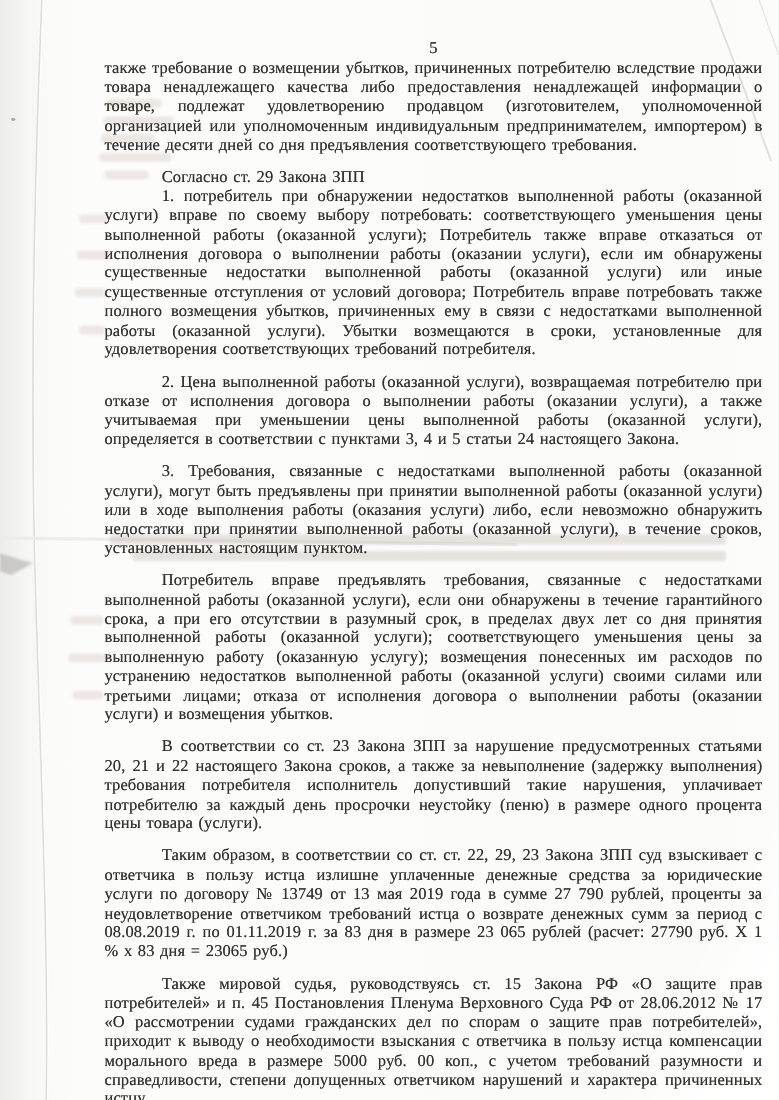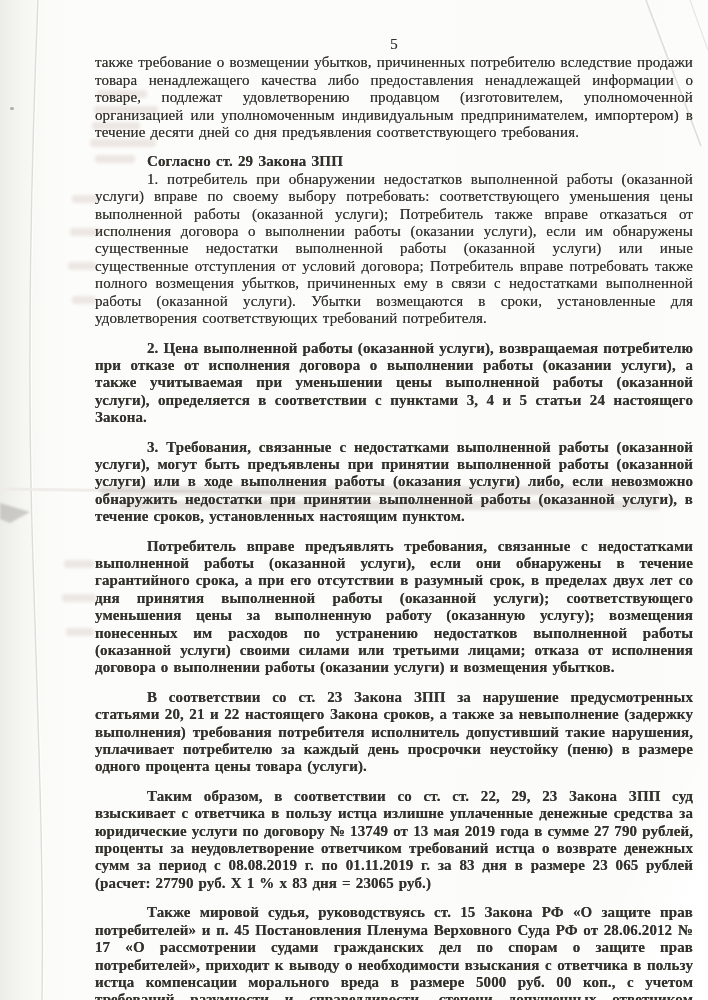--- a/index.html
+++ b/index.html
@@ -42,21 +42,21 @@
     text-align: justify;
     text-shadow: 0 0 0.45px rgba(52,50,45,0.75);
   }
   .page-number {
     text-align: center;
     margin-bottom: 1px;
     word-spacing: 0;
   }
   .content p { margin: 0; text-indent: 52px; }
   .content p.no-indent { text-indent: 0; }
-  .content p.gap { margin-top: 12px; font-weight: bold; }
+  .content p.gap { margin-top: 12px; }
   .content p.justify-last { text-align-last: justify; }
 </style>
 </head>
 <body>
 
 <div class="scan">
 
   <svg class="artifact-svg" width="708" height="1000" viewBox="0 0 708 1000" aria-hidden="true">
     <defs>
       <filter id="soft" x="-50%" y="-50%" width="200%" height="200%">

